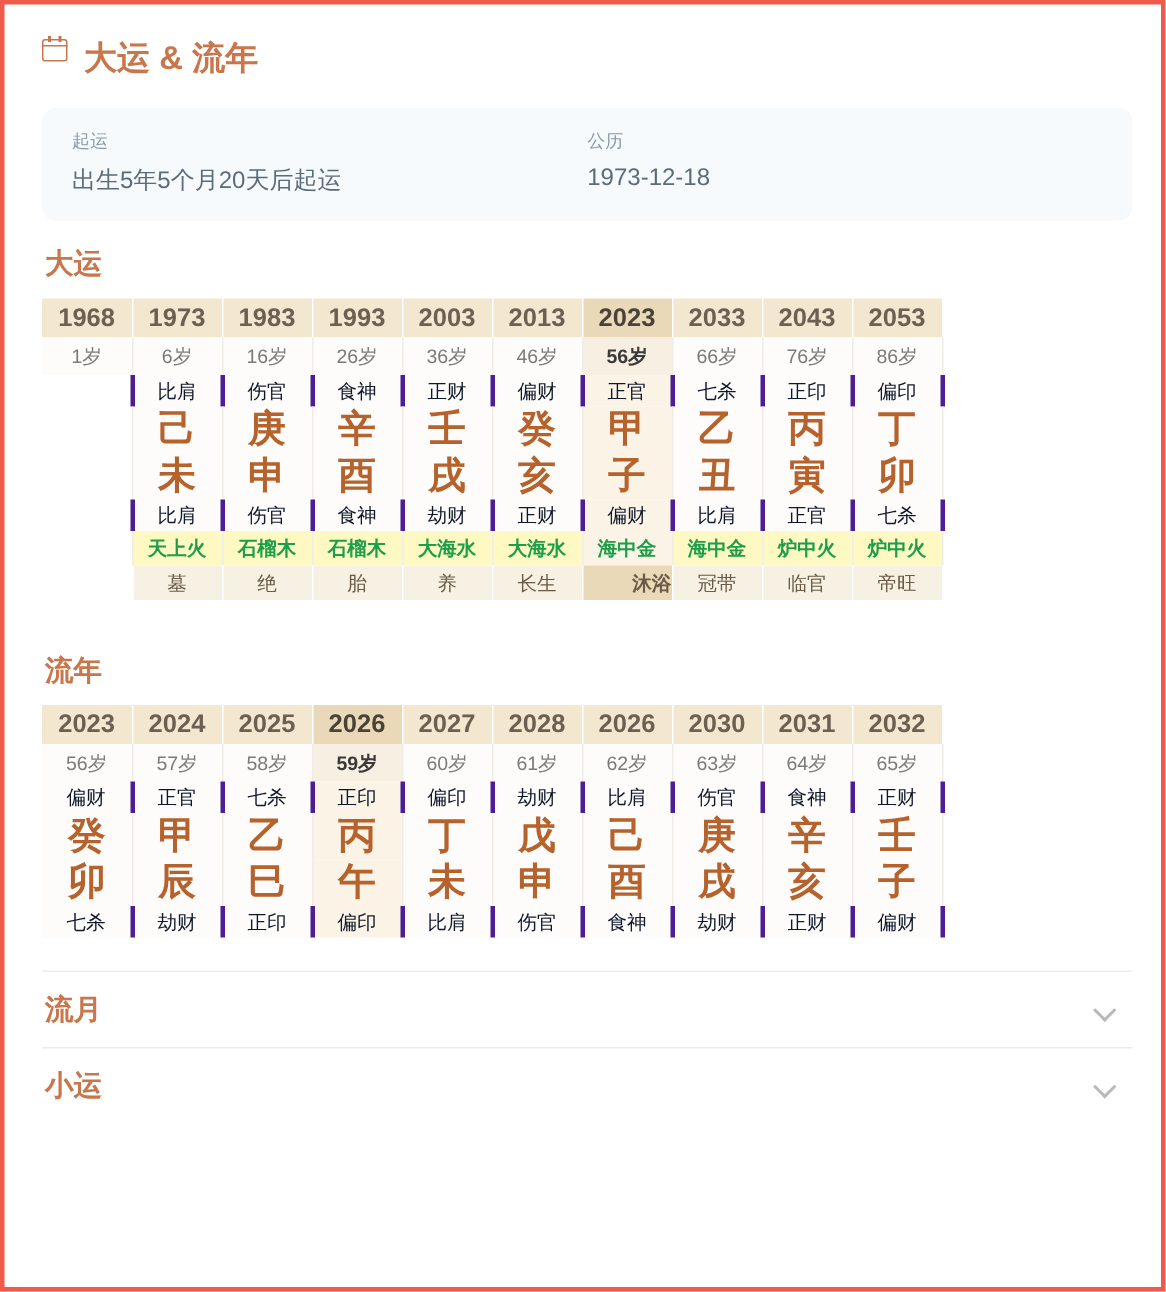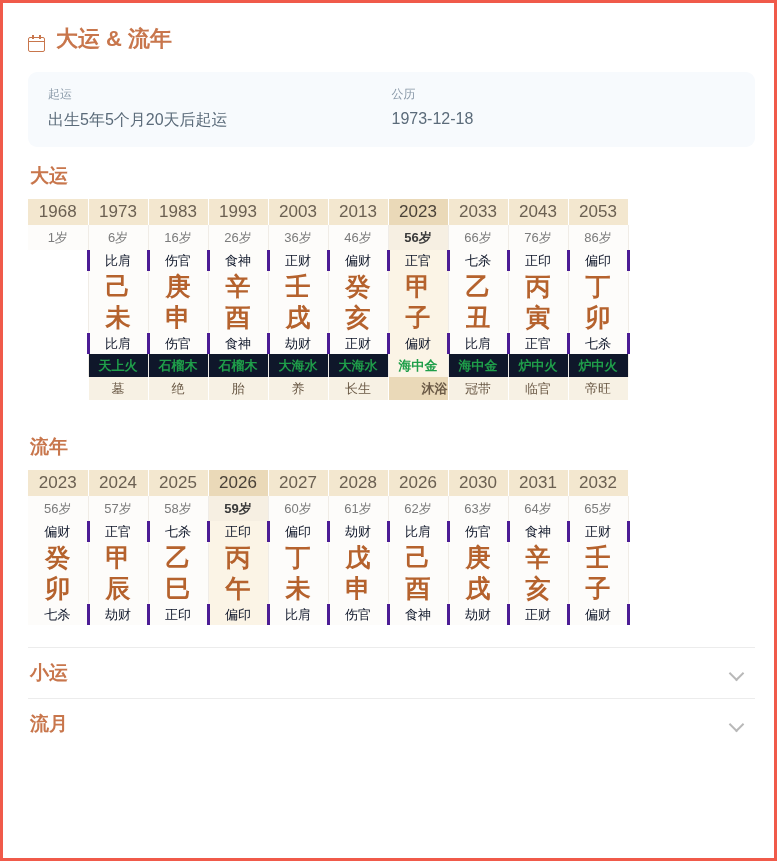--- a/index.html
+++ b/index.html
@@ -24,21 +24,21 @@
   }
   .card {
     position: absolute;
     left: 3px; top: 3px;
     width: 771px;
     box-sizing: border-box;
     padding: 18px 22px 0 22px;
   }
   .card-title {
     display: flex;
-    align-items: flex-end;
+    align-items: flex-start;
     gap: 9px;
     font-size: 22px;
     color: #c8764c;
     font-weight: 700;
     margin-bottom: 18px;
   }
   .cal-icon {
     display: inline-block;
     width: 19px; height: 19px;
     position: relative;
@@ -101,21 +101,21 @@
     vertical-align: middle;
     padding: 0;
   }
   
   #dayun-table { width: 601px; }
   #dayun-table col { width: 60px; }
   .row-year td {
     background: #f3e7cf;
     color: #6b6052;
     font-size: 17px;
-    font-weight: 400;
+    font-weight: 700;
     height: 26px;
     border-right: 1px solid #ffffff;
   }
   .row-year td.sel { background: #ead9b8; color: #4a4238; }
   .row-age td {
     font-size: 13px;
     color: #7b7b7b;
     height: 25px;
     background: #fdfcfa;
     border-right: 1px solid #f0ece6;
@@ -135,21 +135,21 @@
     height: 31px;
     background: #fdfcfa;
     border-right: 1px solid #f0ece6;
     line-height: 1.05;
   }
   .row-nayin td {
     font-size: 13px;
     font-weight: 700;
     color: #1f9e4a;
     height: 23px;
-    background: #0f172a;
+    background: #fef9c3;
     border-right: 1px solid #f0ece6;
   }
   .row-state td {
     font-size: 13px;
     color: #6b5a46;
     height: 23px;
     background: #f7f1e4;
     border-right: 1px solid #ffffff;
   }
   .row-state td.sel { background: #ead9b8; font-weight: 700; text-align: right; }
@@ -422,22 +422,22 @@
               <td>正财</td>
               <td>偏财</td>
             </tr>
         </tbody>
       </table>
     </div>
 
     <div style="height:16px"></div>
 
     <div class="accordion">
+      <span class="label">流月</span>
+      <span class="chev"></span>
+    </div>
+    <div class="accordion">
       <span class="label">小运</span>
       <span class="chev"></span>
     </div>
-    <div class="accordion">
-      <span class="label">流月</span>
-      <span class="chev"></span>
-    </div>
 
   </div>
 </div>
 
 </body></html>

